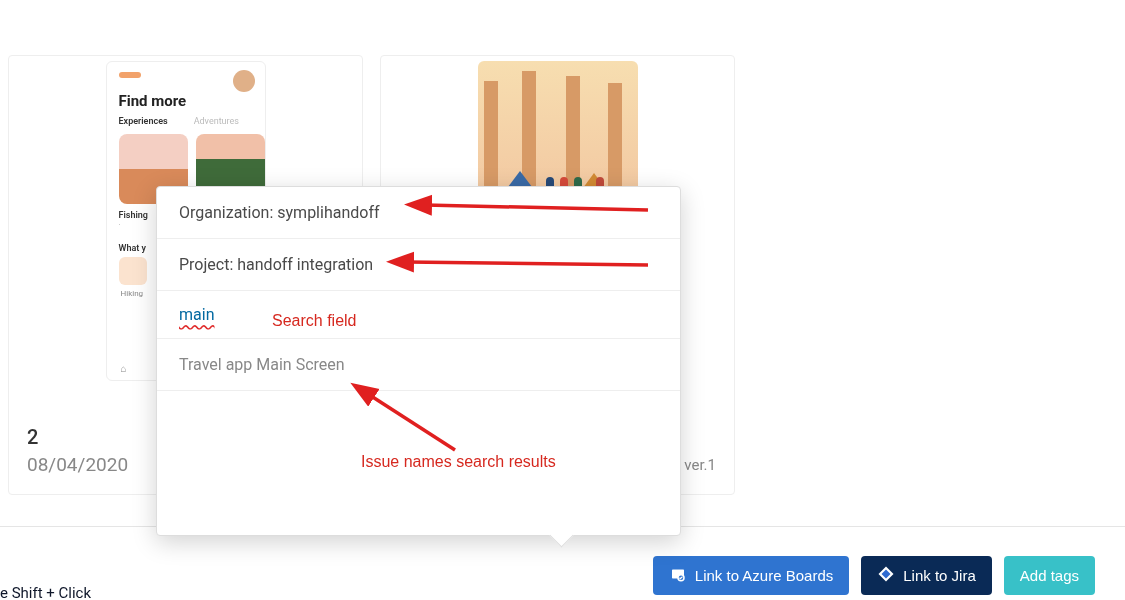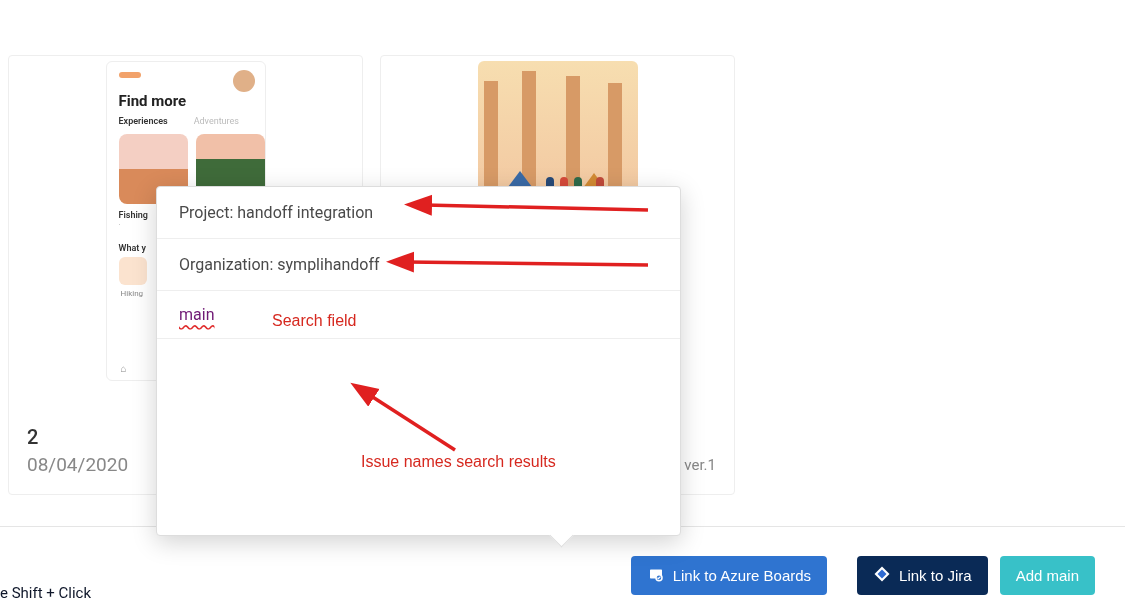--- a/index.html
+++ b/index.html
@@ -79,21 +79,21 @@
   }
   .panel .row {
     padding: 16px 22px;
     border-bottom: 1px solid #eee;
     font-size: 16px;
     color: #4a4a4a;
   }
   .panel .row.searchrow { padding: 14px 22px; }
   .panel .row.searchrow span.q {
     font-size: 16px;
-    color: #701a75;
+    color: #0369a1;
     text-decoration: underline wavy #e02b2b;
     text-underline-offset: 4px;
   }
   .panel .row.result { color:#888; font-size:16px; }
   .panel::after {
     content:'';
     position:absolute;
     bottom:-9px;
     right:110px;
     width:16px; height:16px;
@@ -125,21 +125,21 @@
     display:inline-flex; align-items:center; gap:8px;
     padding: 9px 16px;
     border-radius:4px;
     font-size:15px;
     font-weight:500;
     color:#fff;
     cursor:pointer;
     border:none;
   }
   .btn.azure { background:#2f74d0; }
-  .btn.jira  { background:#0a2a56;margin-left:18px; }
+  .btn.jira  { background:#0a2a56; }
   .btn.tags  { background:#38c1c8; }
   .btn.del   { background:#ef4a2f; }
   .btn svg { width:18px; height:18px; }
 </style>
 </head>
 <body>
 
 <div class="card card1">
   <div class="thumb">
     <div class="bar"></div>
@@ -177,25 +177,26 @@
     <div class="tent2"></div>
     <div class="person" style="left:68px; background:#274a78;"></div>
     <div class="person" style="left:82px; background:#d64a3a;"></div>
     <div class="person" style="left:96px; background:#2f6a4a;"></div>
     <div class="person" style="left:118px; background:#c04a3a;"></div>
   </div>
   <div class="card-ver">ver.1</div>
 </div>
 
 <div class="panel">
+  <div class="row">Organization: symplihandoff</div>
   <div class="row">Project: handoff integration</div>
-  <div class="row">Organization: symplihandoff</div>
   <div class="row searchrow">
     <span class="q">main</span>
   </div>
+  <div class="row result">Travel app Main Screen</div>
 </div>
 
 <div class="anno" style="left:272px; top:312px;">Search field</div>
 <div class="anno" style="left:361px; top:453px;">Issue names search results</div>
 
 <svg class="arrows">
   <defs>
     <marker id="ah" markerWidth="10" markerHeight="10" refX="2" refY="3" orient="auto">
       <path d="M0,0 L0,6 L8,3 z" fill="#e02020"></path>
     </marker>
@@ -228,16 +229,16 @@
     <span>
       <svg viewBox="0 0 24 24">
           <path d="M12 2 L22 12 L12 22 L2 12 Z" fill="#fff"></path>
           <path d="M12 6 L18 12 L12 18 L6 12 Z" fill="#2e6ad1"></path>
         </svg>
     </span>
     <span>Link to Jira</span>
   </button>
 
   <button class="btn tags">
-    <span>Add main</span>
+    <span>Add tags</span>
   </button>
 
 </div>
 
 </body></html>

